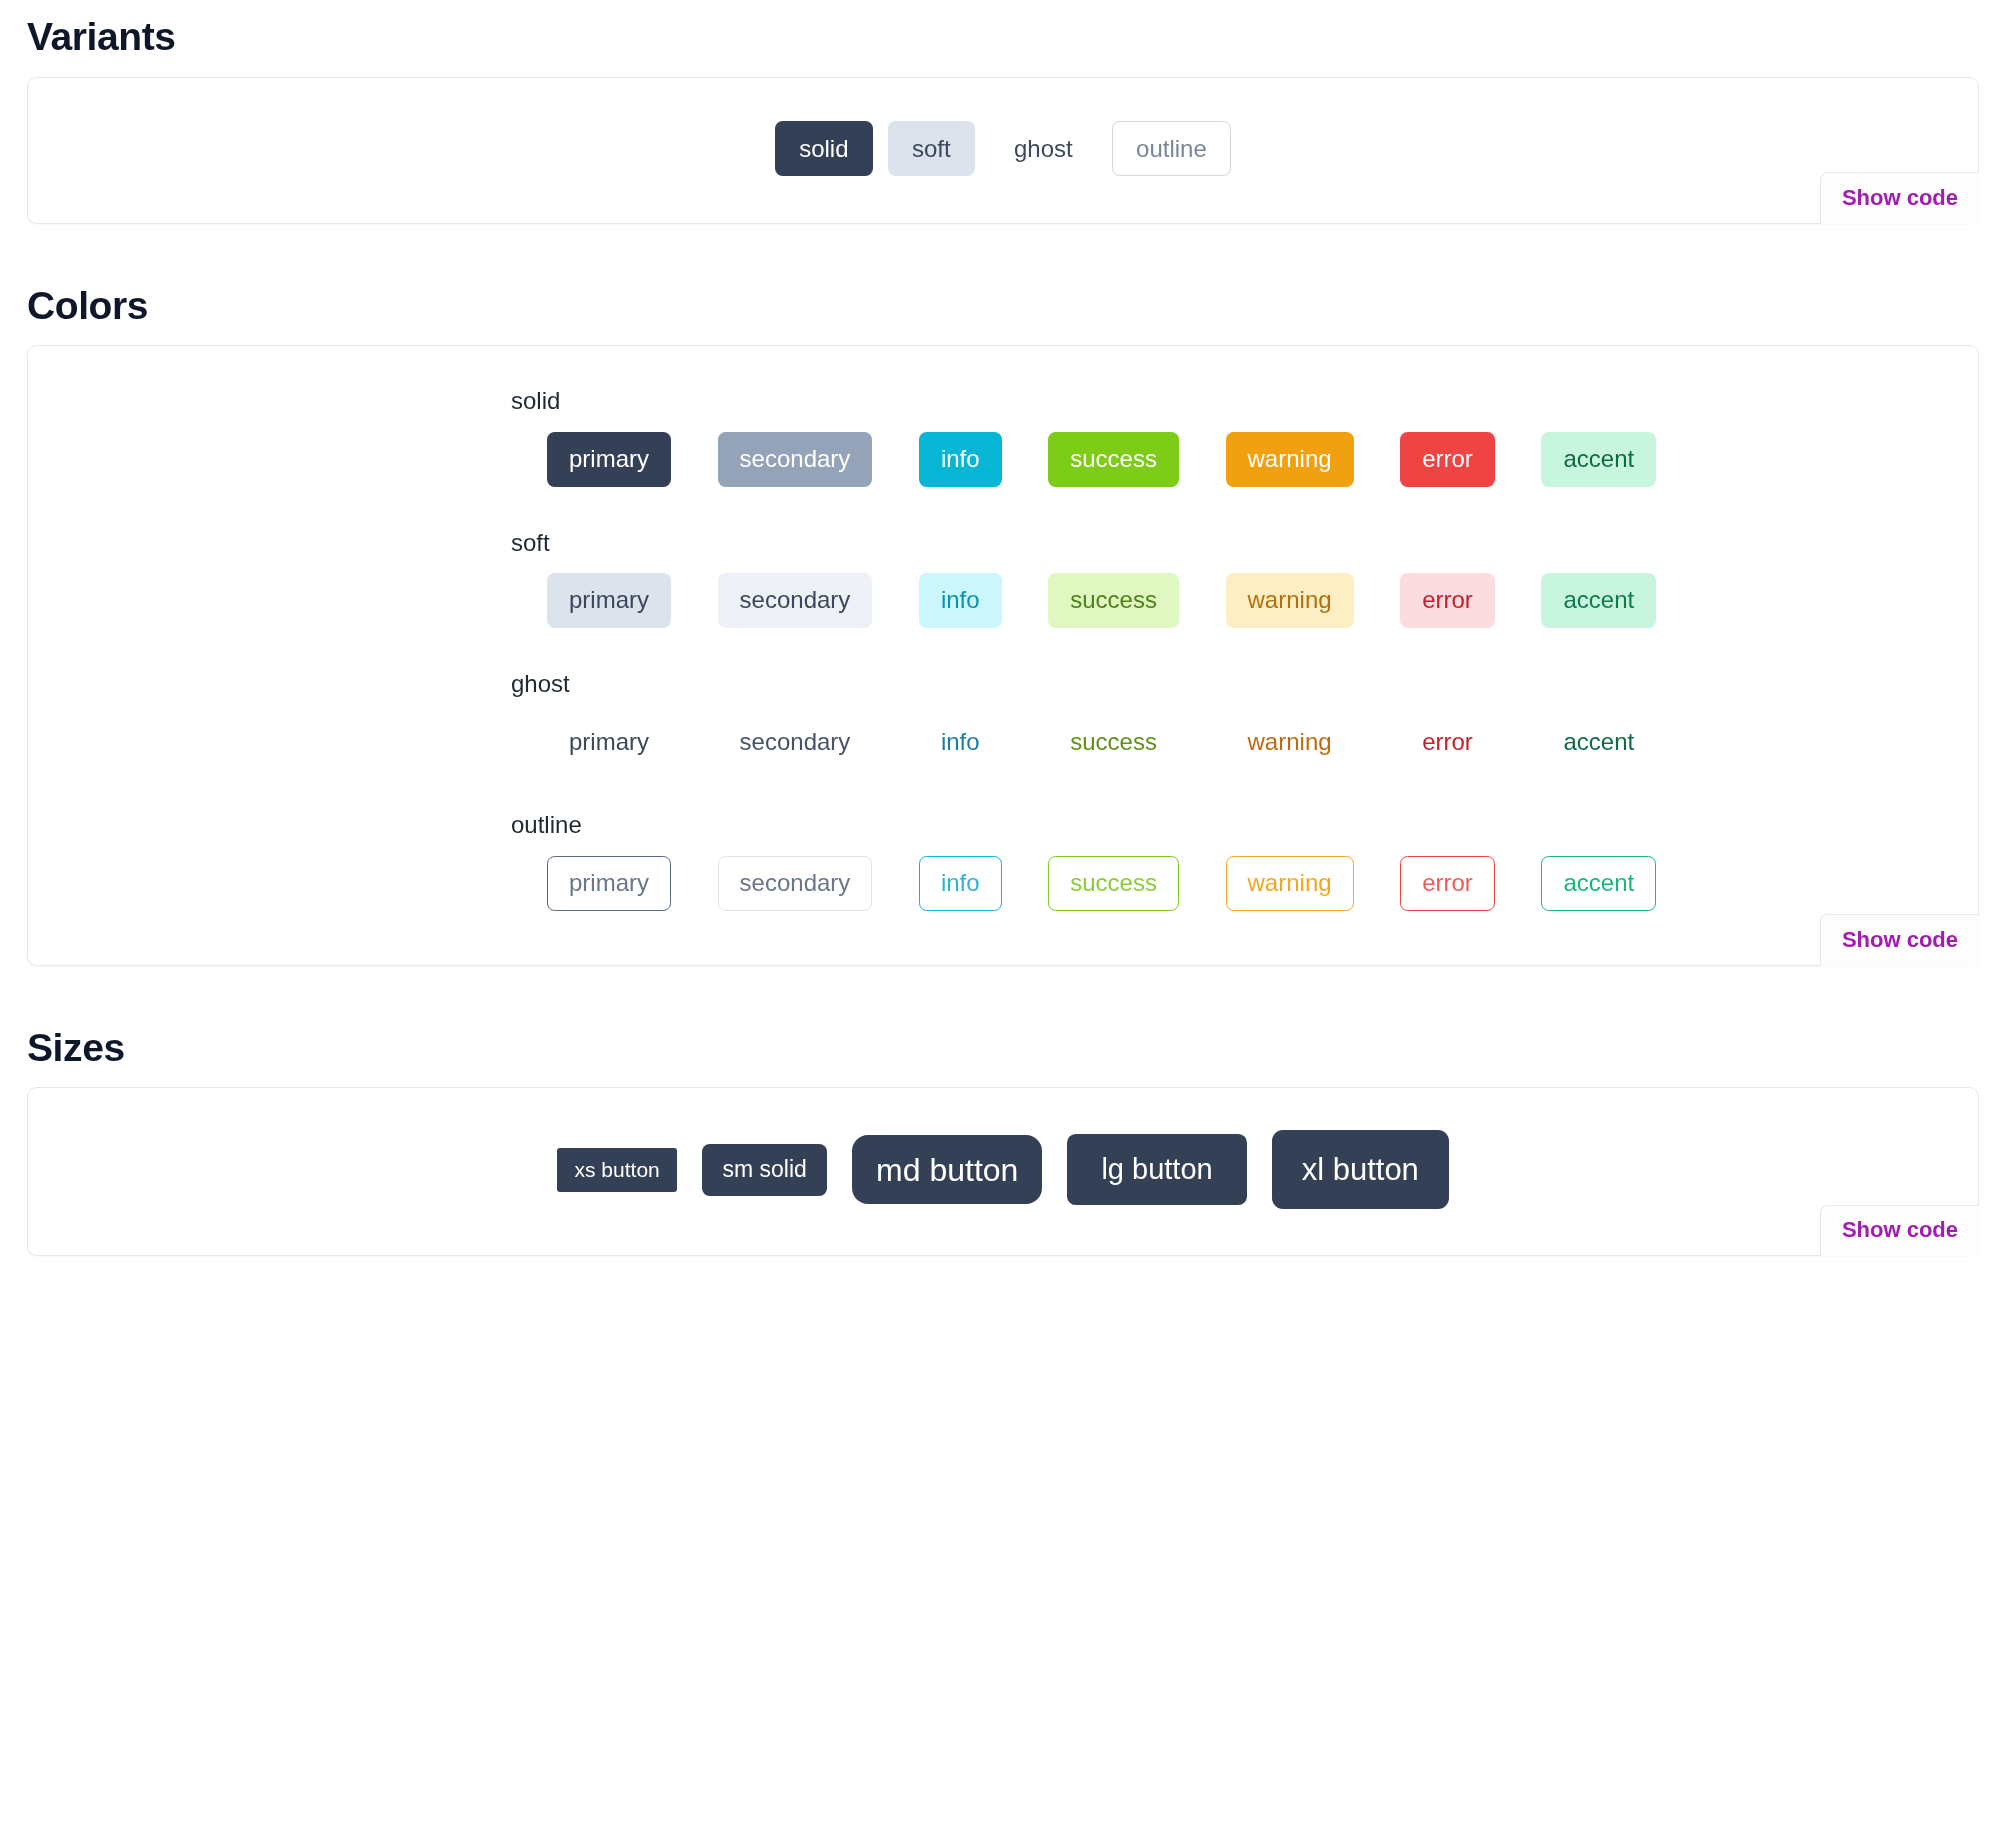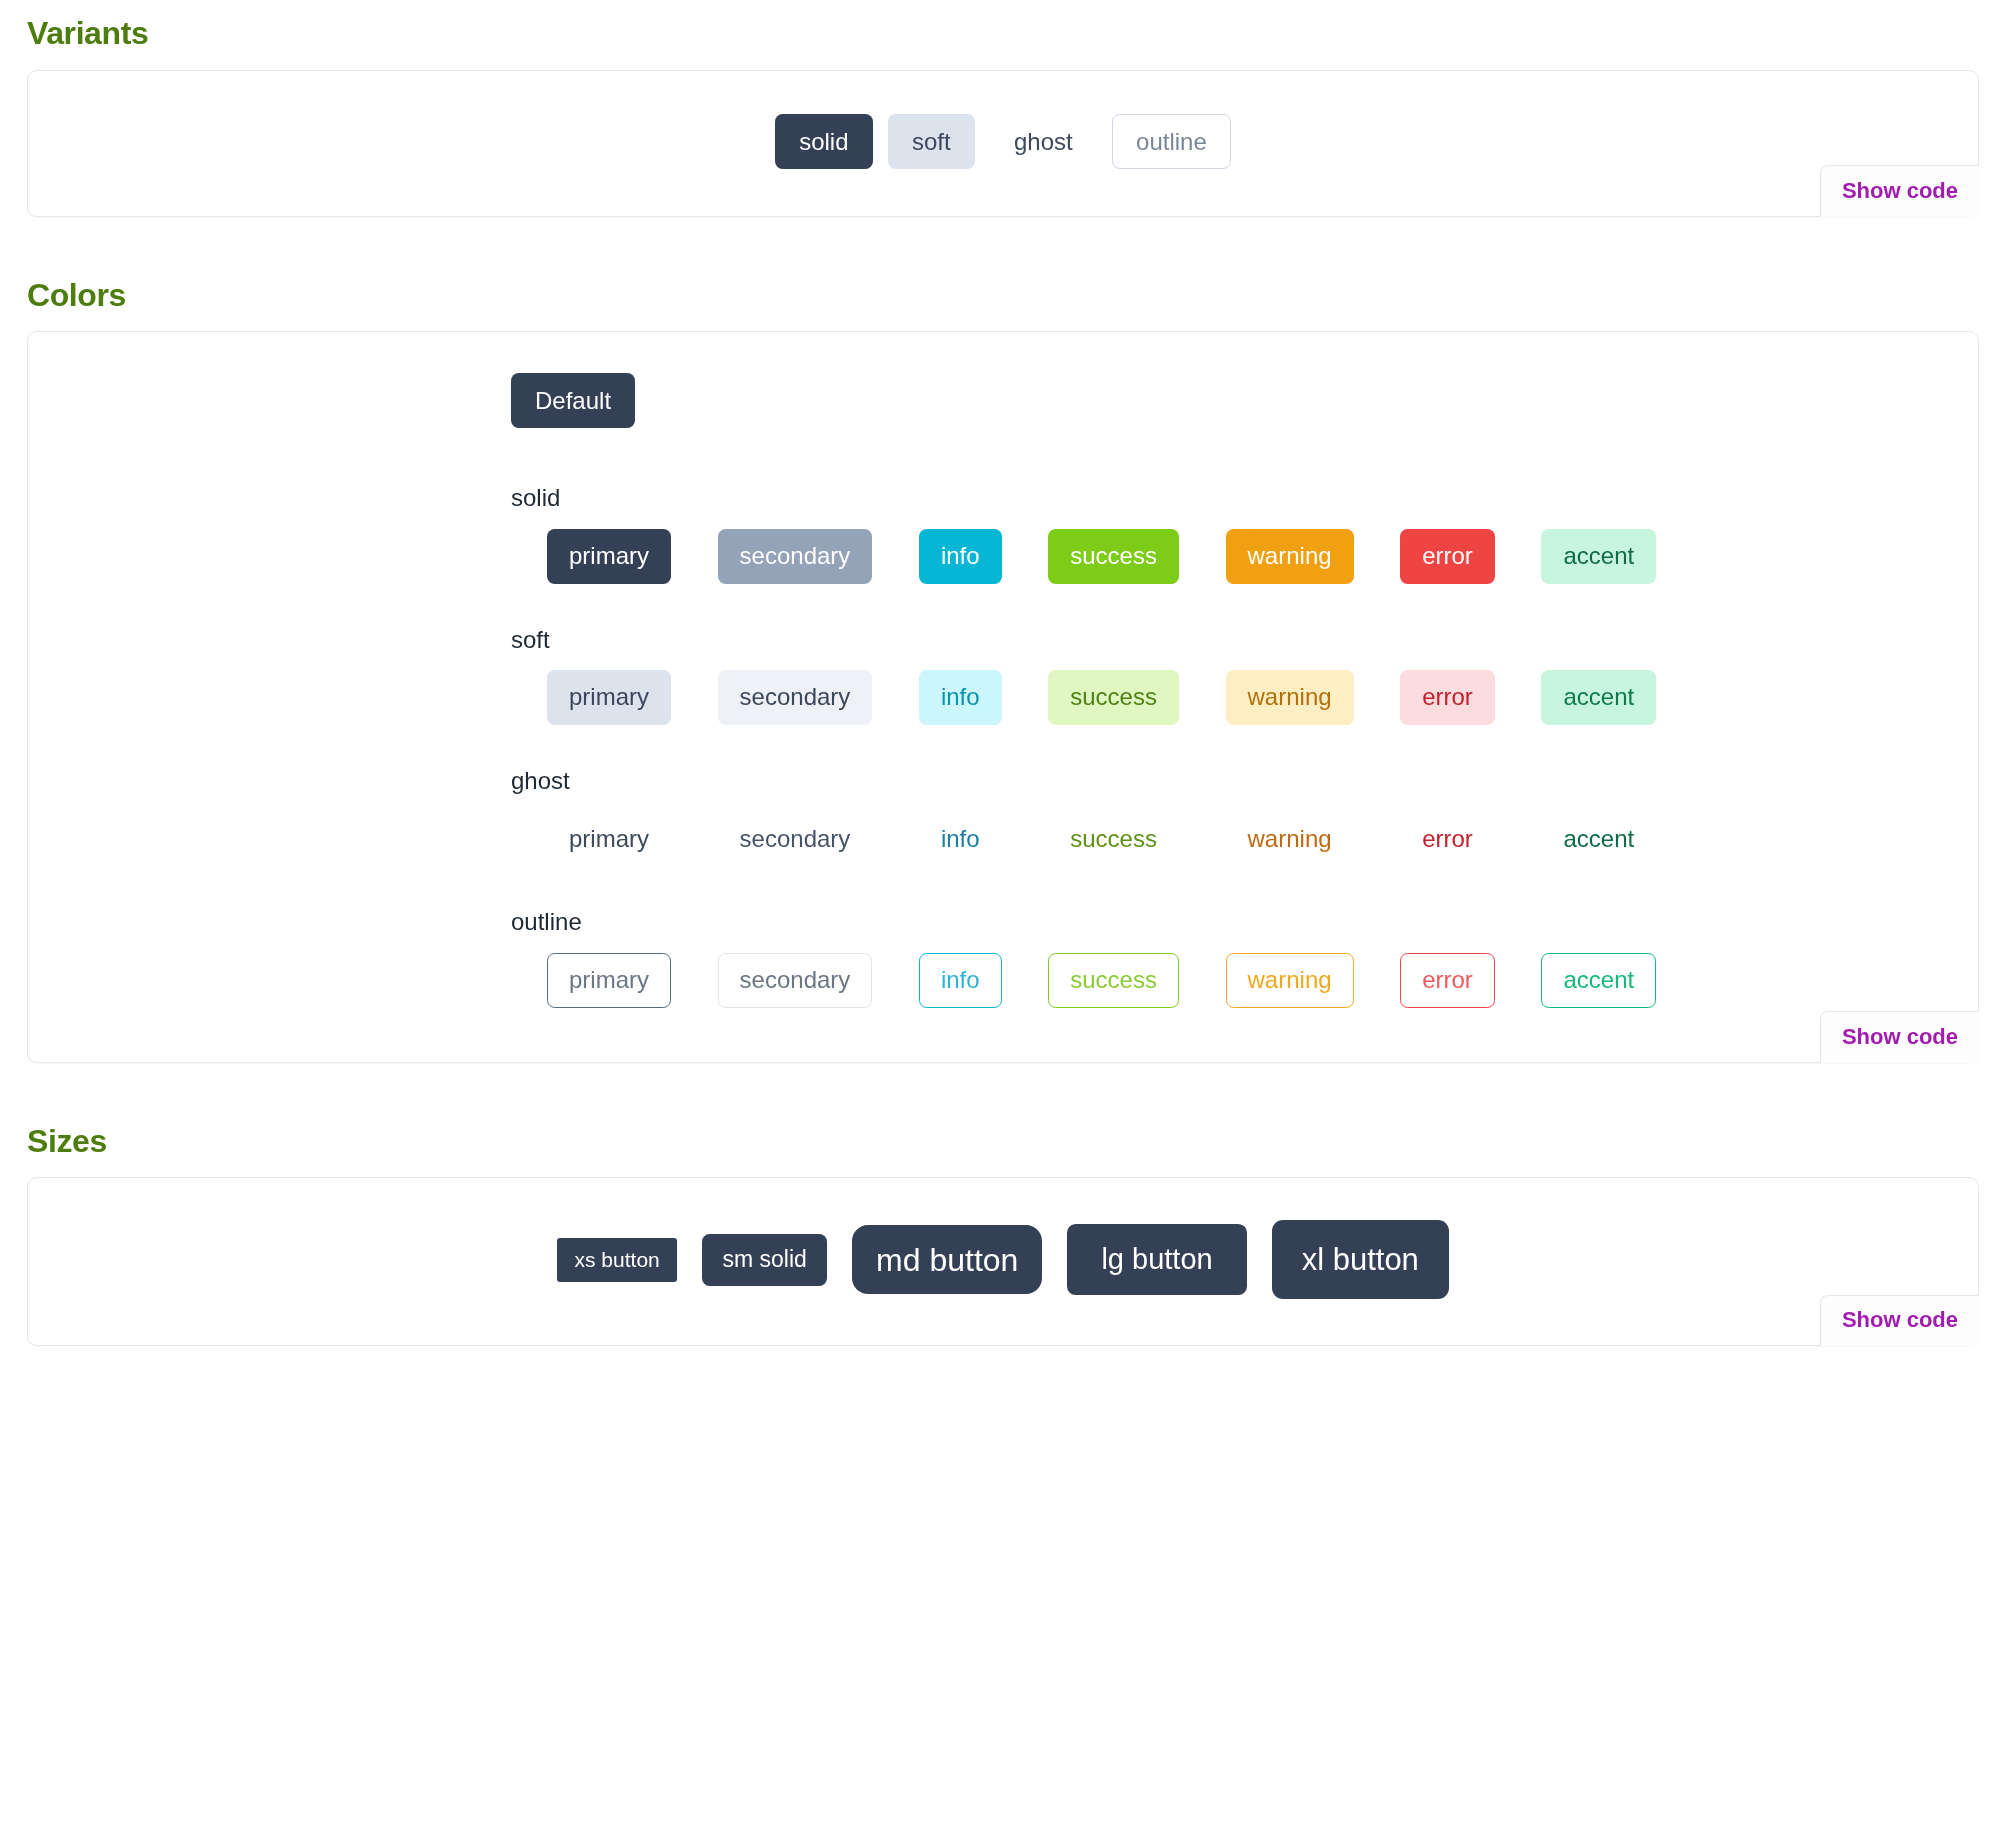--- a/index.html
+++ b/index.html
@@ -14,23 +14,23 @@
     min-height: 1829px;
     color: #2a323c;
   }
 
   .page {
     padding: 0 27px;
     box-sizing: border-box;
   }
 
   .section-heading {
-    font-size: 32px;
+    font-size: 39px;
     font-weight: 700;
-    color: #4d7c0f;
+    color: #0f172a;
     letter-spacing: -0.4px;
     margin: 0;
     padding: 21px 0 17.4px 0;
   }
   .section-heading.first { padding-top: 15.4px; }
   .section-heading.spaced { padding-top: 60px; }
 
   .card {
     position: relative;
     border: 1px solid #e3e8ef;
@@ -182,23 +182,20 @@
       </div>
     </div>
     <button class="show-code">Show code</button>
   </div>
 
   <h2 class="section-heading spaced">Colors</h2>
 
   <div class="card colors-card">
     <div class="colors-inner">
 
-      <div class="default-wrap">
-        <button class="btn btn-default">Default</button>
-      </div>
 
       <div class="variant-group">
         <div class="variant-label">solid</div>
         <div class="color-row">
           <button class="btn s-primary">primary</button>
           <button class="btn s-secondary">secondary</button>
           <button class="btn s-info">info</button>
           <button class="btn s-success">success</button>
           <button class="btn s-warning">warning</button>
           <button class="btn s-error">error</button>

